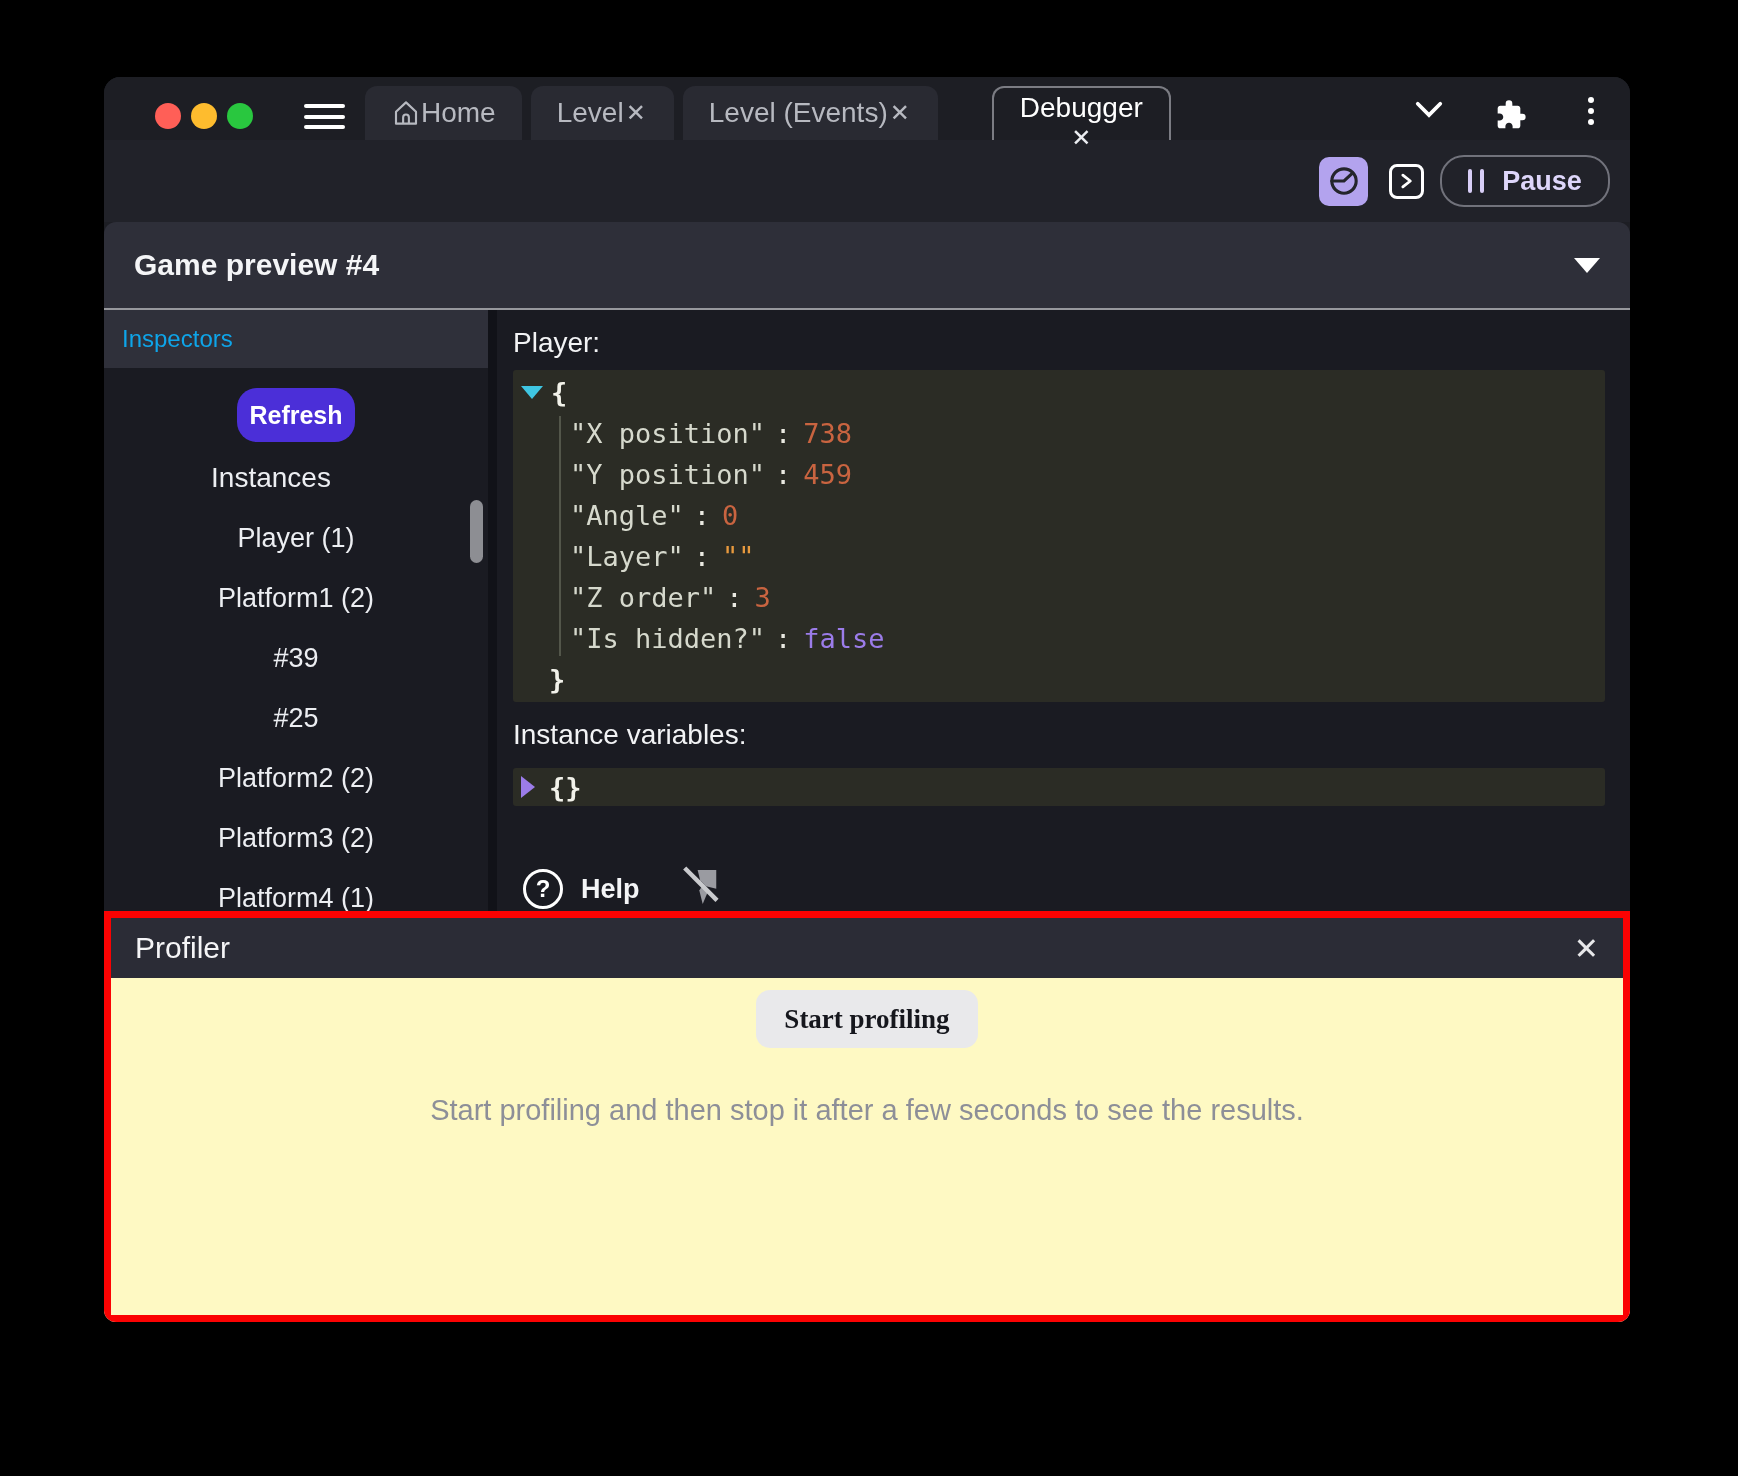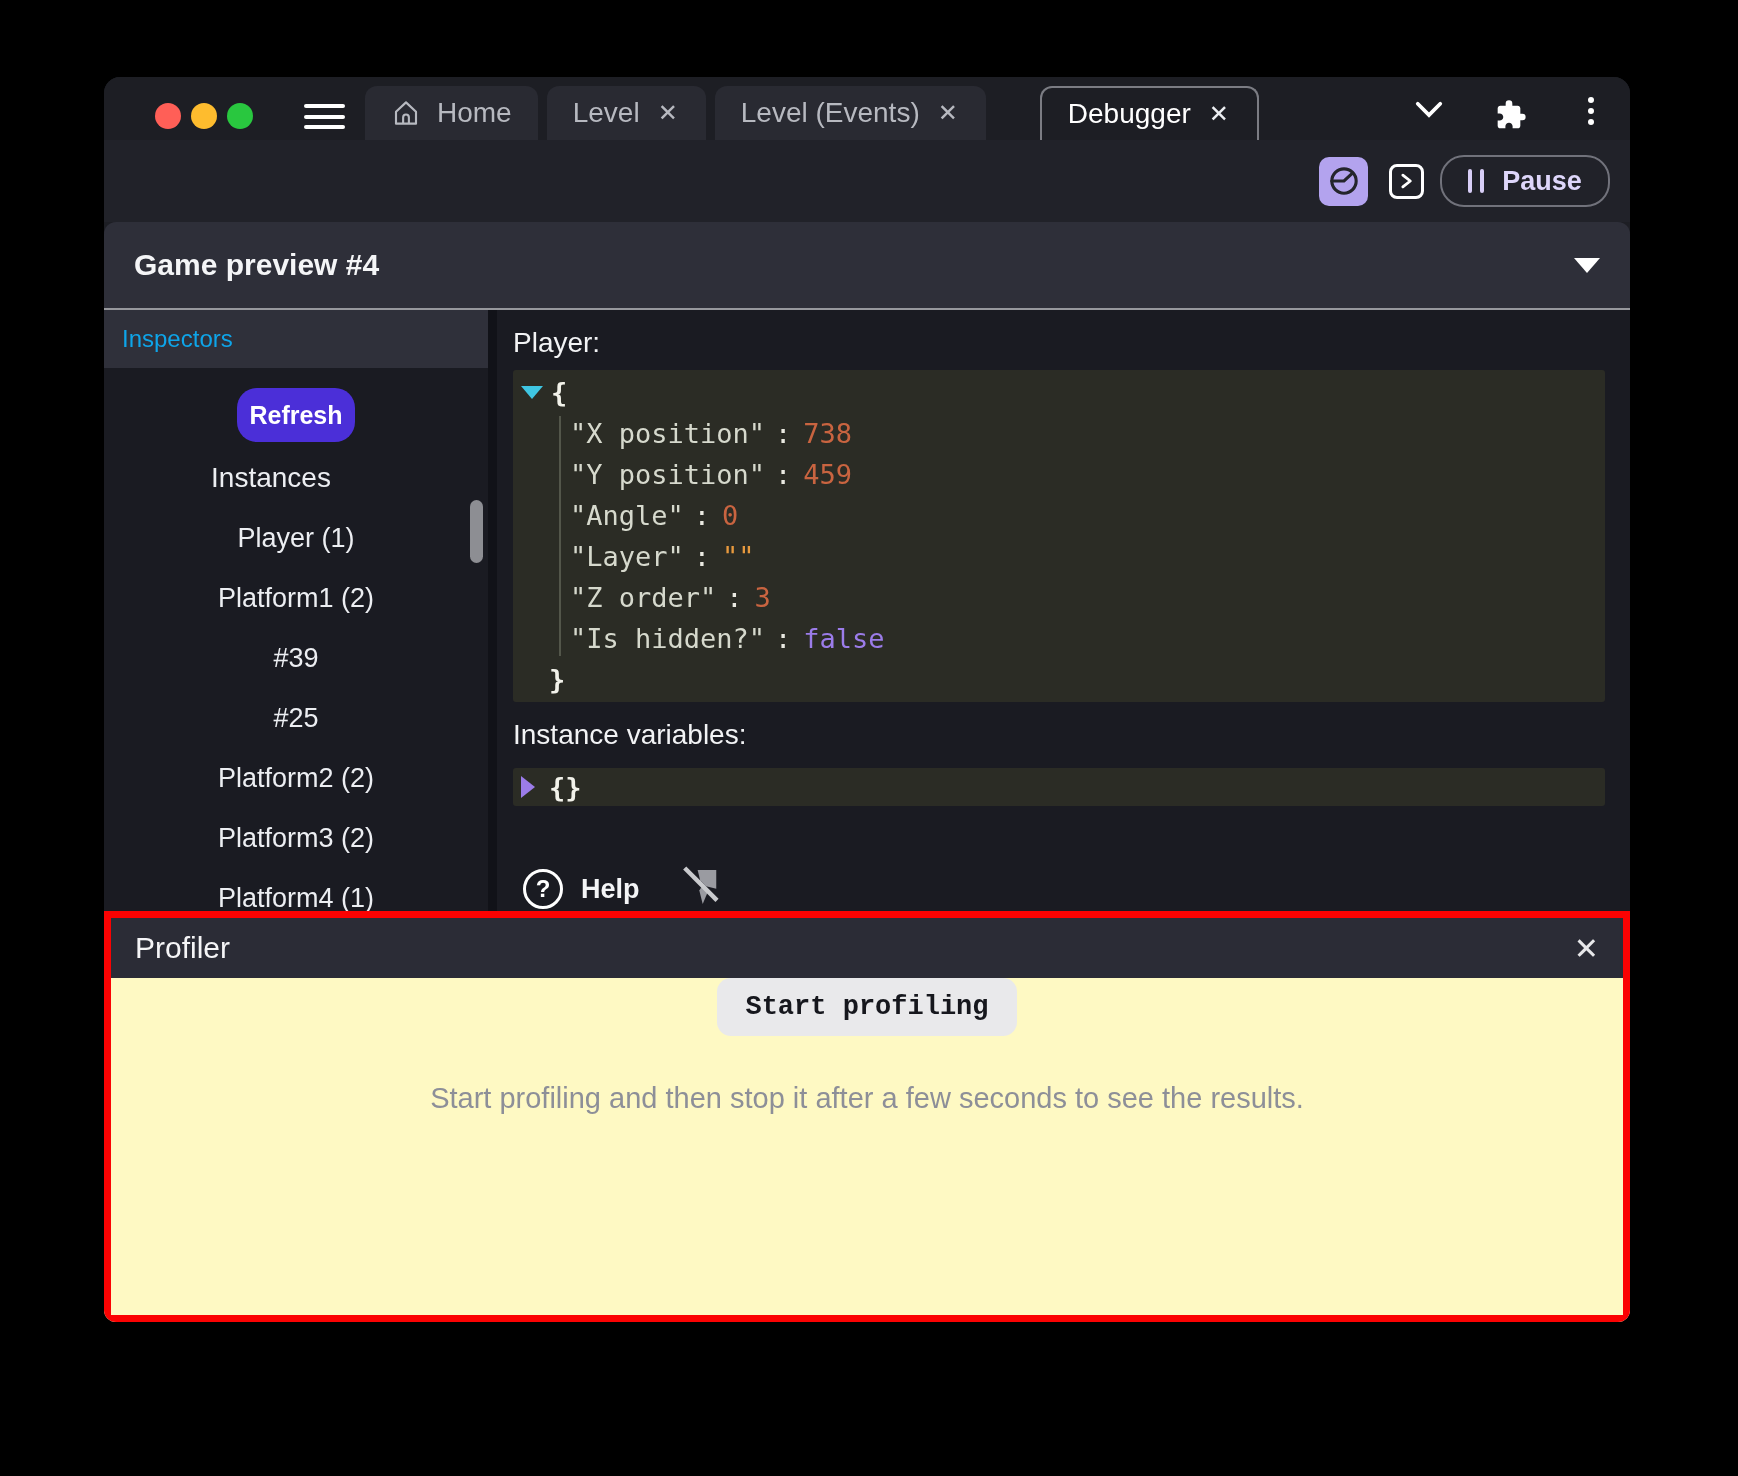--- a/index.html
+++ b/index.html
@@ -14,25 +14,25 @@
 
   
   .tabbar { height:63px; position:relative; background:#1d1e24; flex:0 0 auto; }
   .lights { position:absolute; left:51px; top:26px; display:flex; gap:10px; }
   .light { width:26px; height:26px; border-radius:50%; }
   .light.red{ background:#ff5f57; } .light.yellow{ background:#febc2e; } .light.green{ background:#29c73f; }
   .hamburger { position:absolute; left:200px; top:27px; width:41px; height:25px;
                display:flex; flex-direction:column; justify-content:space-between; cursor:pointer; }
   .hamburger span { display:block; height:4px; border-radius:2px; background:#fff; }
   .tabs { position:absolute; left:261px; bottom:0; display:flex; align-items:flex-end; }
-  .tab { height:54px; display:flex; align-items:center; gap:16px; padding:4px 26px;
+  .tab { height:54px; display:flex; align-items:center; padding:4px 26px;
          border-radius:12px 12px 0 0; background:#292a32; margin-right:9px;
          font-size:28px; color:#b7b9c0; white-space:nowrap; }
   .tab.active { background:#1d1e24; border:2px solid #7b7c83; border-bottom:none;
-                color:#ffffff; margin-left:45px; }
+                color:#ffffff; margin-left:45px;flex-direction:column; }
   .tab .close { font-size:24px; color:#b7b9c0; padding:0 2px; }
   .tab.active .close { color:#eceef2; }
   .tab-home-icon svg { display:block; }
   .topbar-icons { position:absolute; right:0; top:0; height:63px; }
   .icon-btn { position:absolute; top:22px; cursor:pointer; }
   .chevron-pos { right:186px; } .puzzle-pos { right:103px; } .kebab-pos { right:36px; top:20px; }
   .kebab { display:flex; flex-direction:column; gap:5px; }
   .kebab i { width:6px; height:6px; border-radius:50%; background:#fff; }
 
   
@@ -107,23 +107,23 @@
   .pin-btn { margin-left:40px; cursor:pointer; }
 
   
   .profiler { height:411px; flex:0 0 auto; border:7px solid #fb0202; background:#fef9c3;
               display:flex; flex-direction:column; }
   .profiler-header { height:60px; background:#2b2c36; flex:0 0 auto; display:flex;
                      align-items:center; justify-content:space-between; padding:0 24px; }
   .profiler-title { font-size:30px; color:#f5f5f7; }
   .profiler-close { font-size:30px; color:#e8e8ea; cursor:pointer; }
   .profiler-body { flex:1 1 auto; display:flex; flex-direction:column; align-items:center; }
-  .start-btn { height:58px; padding:0 28px; border:none; border-radius:14px;
+  .start-btn { margin-top:12px; height:58px; padding:0 28px; border:none; border-radius:14px;
                background:#e9e9eb; color:#16171d; font-size:27px; font-weight:bold;
-               font-family:Liberation Mono, monospace; cursor:pointer; }
+               font-family:Liberation Serif, serif; cursor:pointer; }
   .profiler-hint { margin-top:46px; font-size:29px; color:#8d8f98; }
 </style>
 </head>
 <body>
 
 <div class="stage">
   <div class="window">
 
     <div class="tabbar">
       <div class="lights">

